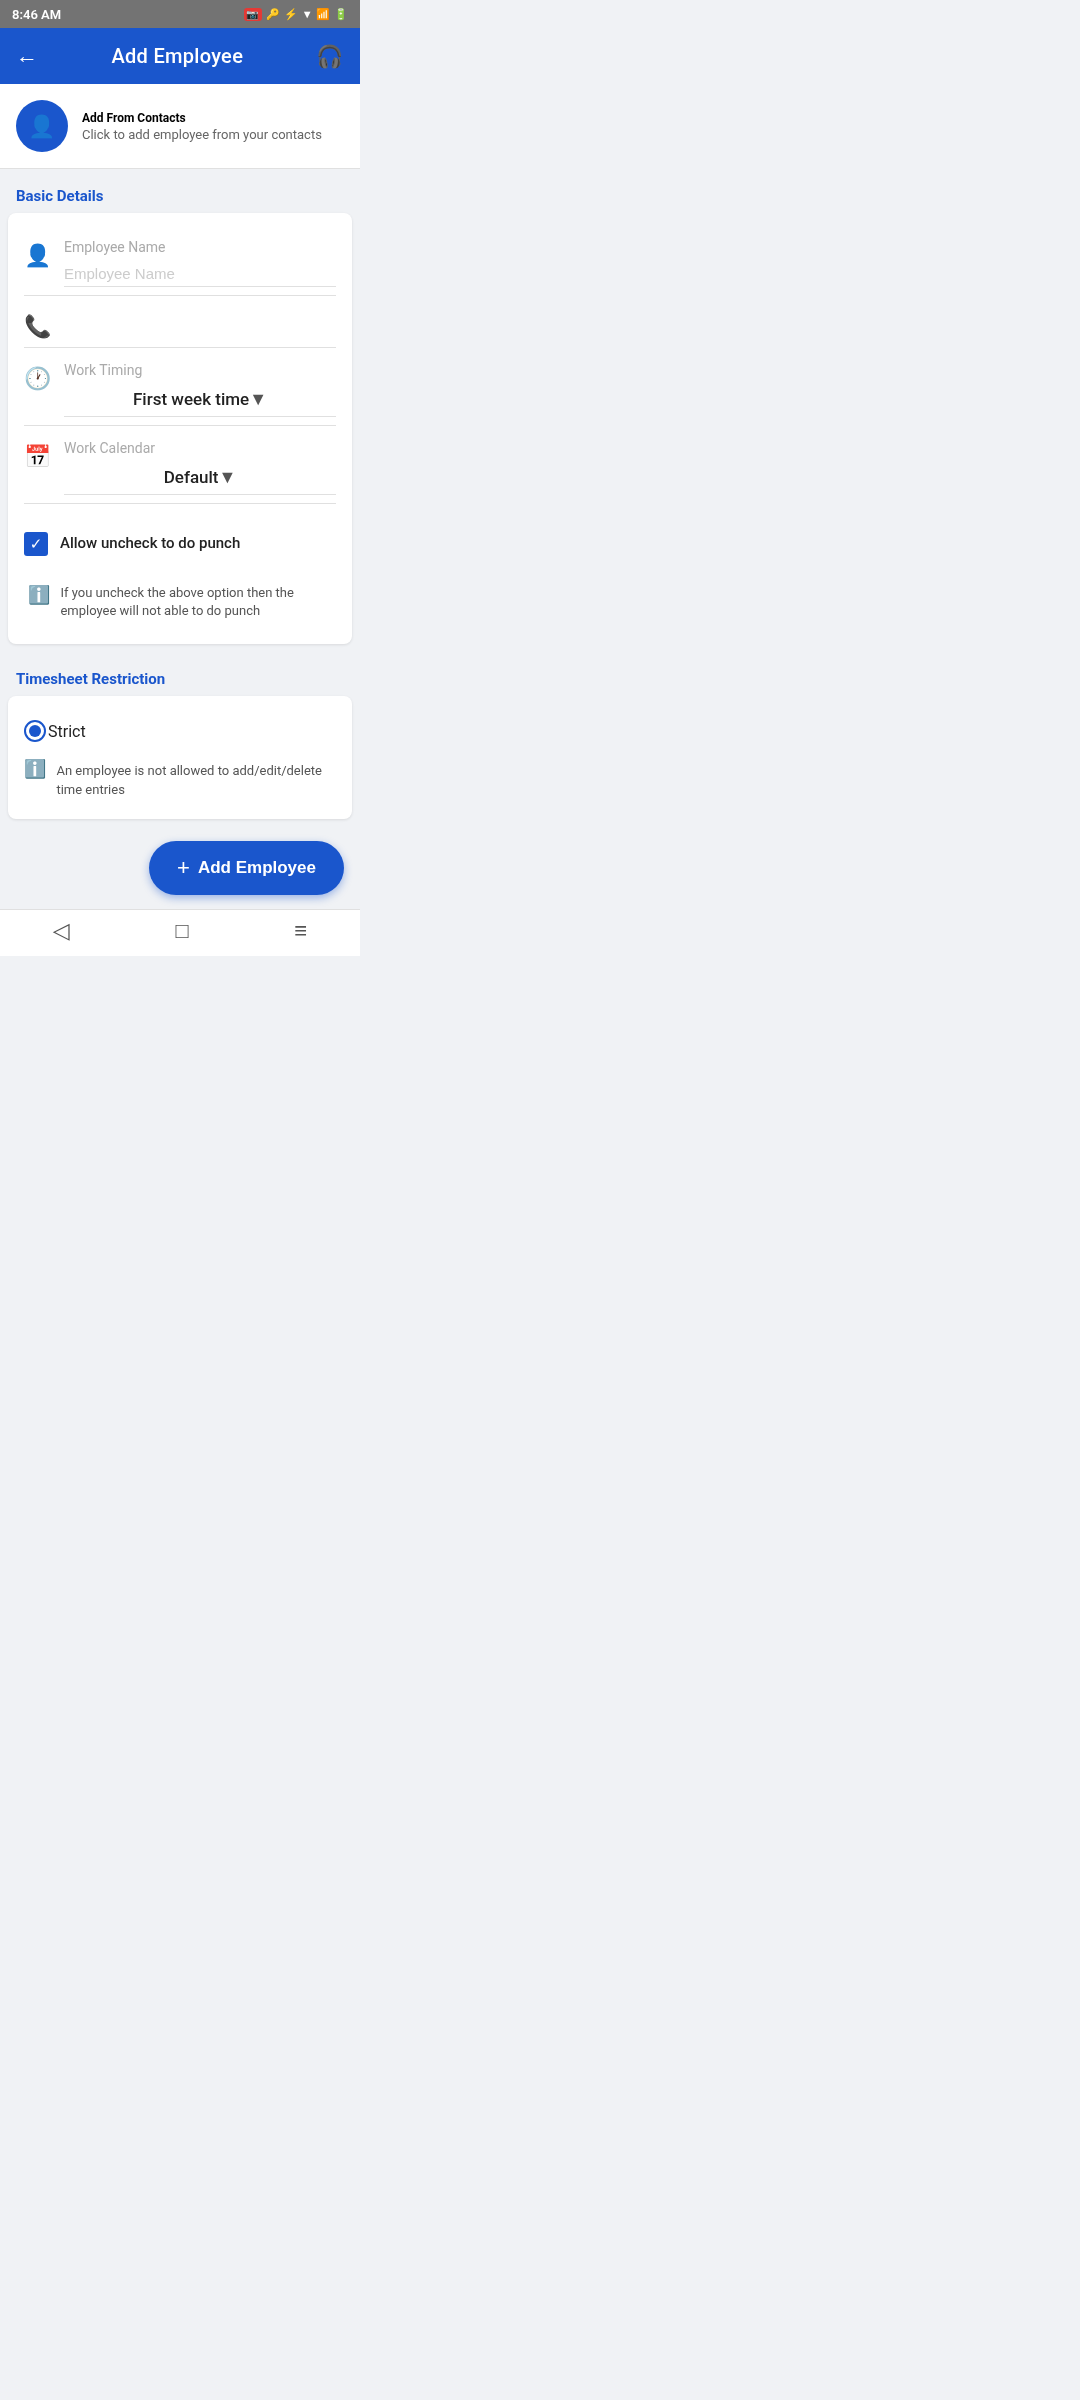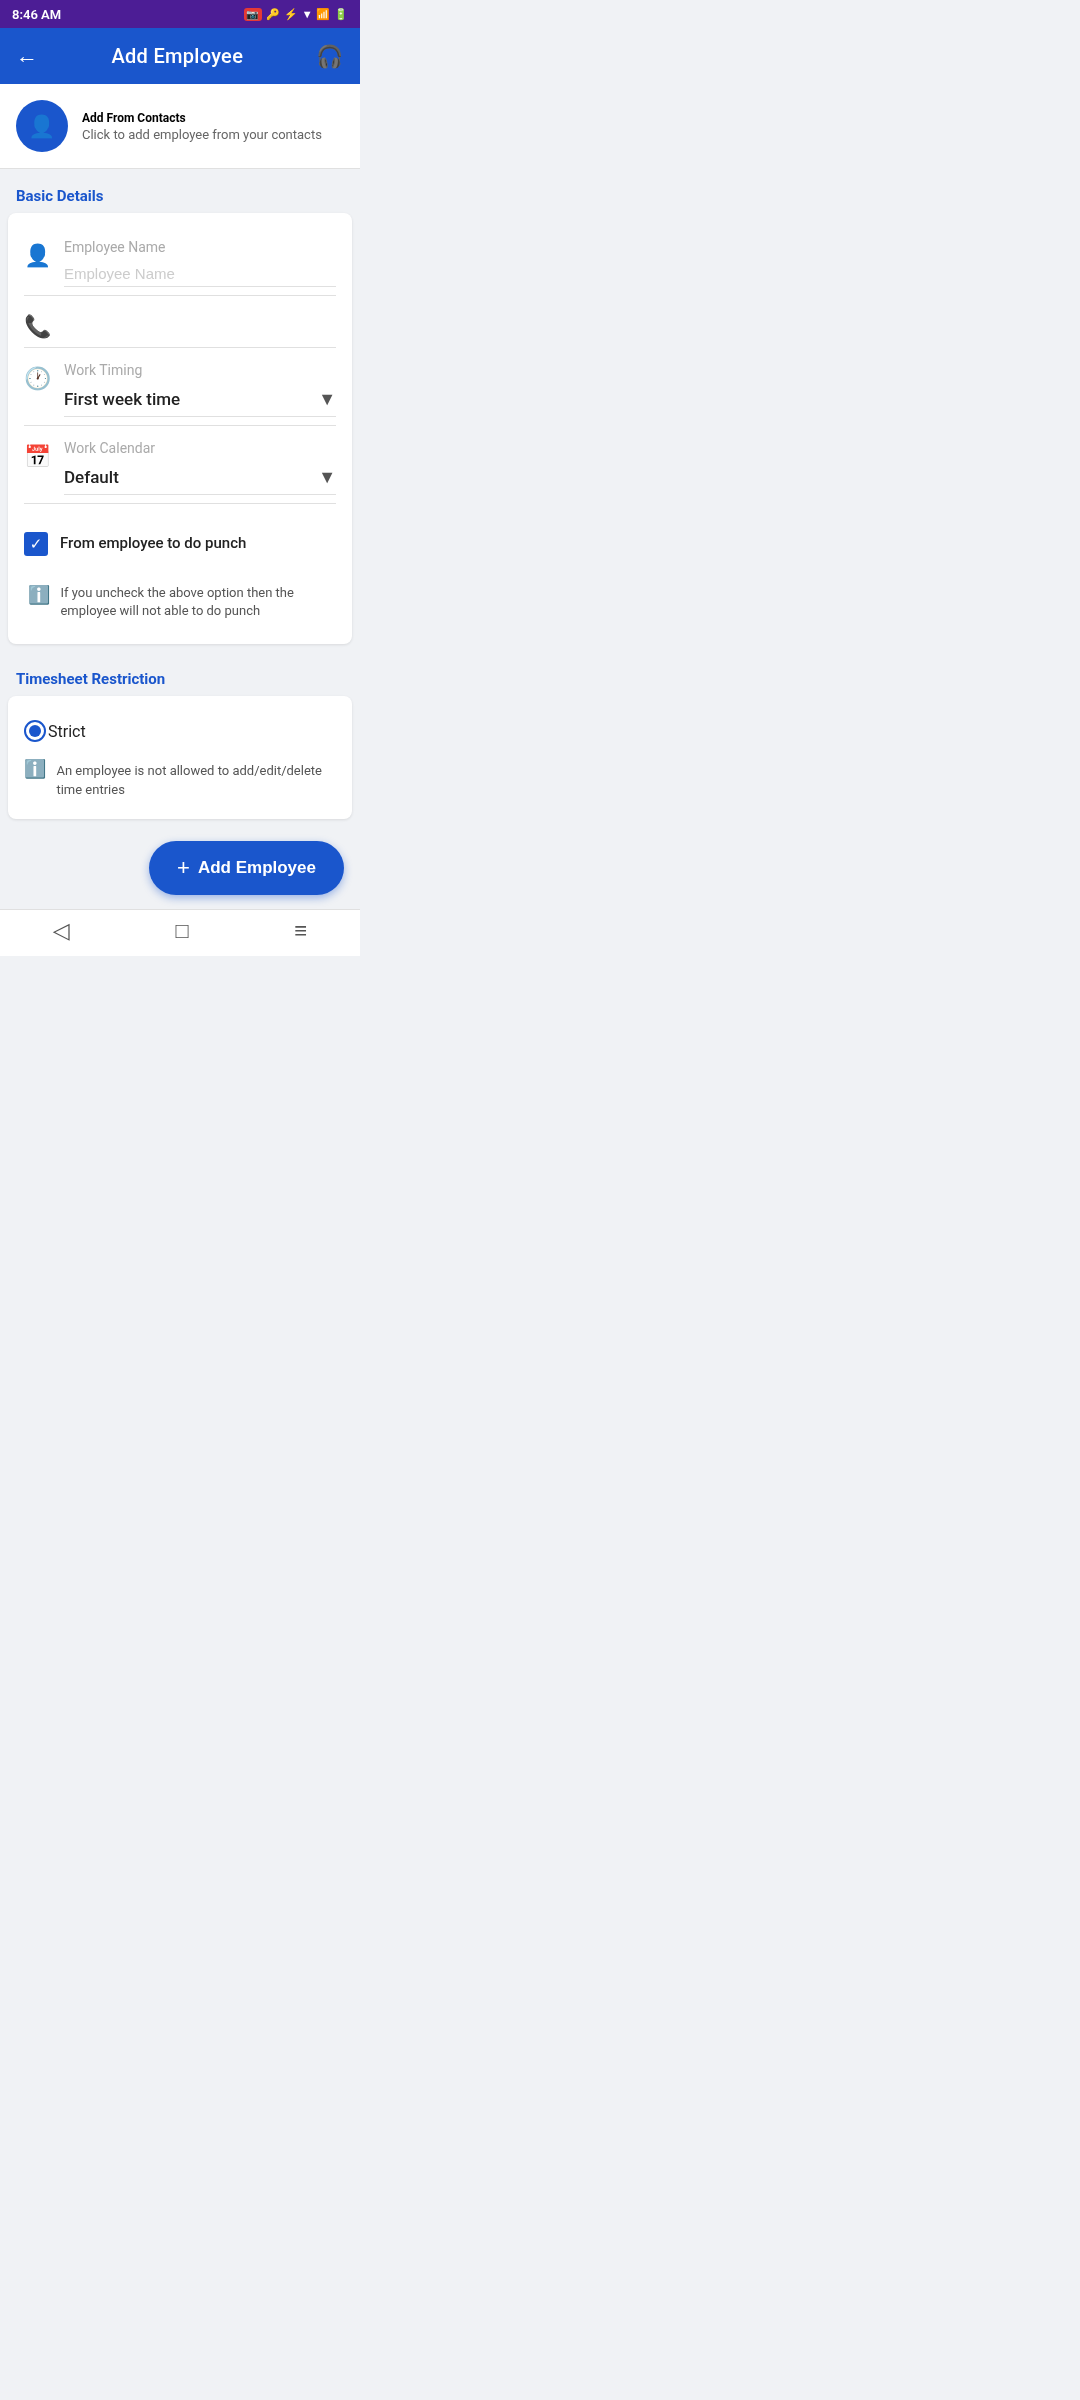--- a/index.html
+++ b/index.html
@@ -7,21 +7,21 @@
     body {
       width: 360px;
       min-height: 780px;
       font-family: 'Roboto', Arial, sans-serif;
       background: #f0f2f5;
       overflow-x: hidden;
     }
 
     
     .status-bar {
-      background: #4c1d95;
+      background: #737373;
       color: white;
       display: flex;
       justify-content: space-between;
       align-items: center;
       padding: 6px 12px;
       height: 28px;
     }
     .status-time {
       font-size: 13px;
       font-weight: 600;
@@ -167,21 +167,21 @@
     }
     .country-code {
       font-size: 15px;
       color: #333;
     }
 
     
     .dropdown-row {
       display: flex;
       align-items: center;
-      justify-content: space-between;
+      justify-content: center;
       border-bottom: 1px solid #e0e0e0;
       padding: 4px 0 6px;
       cursor: pointer;
     }
     .dropdown-value {
       font-size: 17px;
       font-weight: 500;
       color: #222;
     }
     .dropdown-arrow {
@@ -384,21 +384,21 @@
       <div class="dropdown-row">
         <span class="dropdown-value">Default</span>
         <span class="dropdown-arrow">▼</span>
       </div>
     </div>
   </div>
 
   <div class="form-row" style="border-bottom:none; flex-direction:column; padding-top:12px;">
     <div class="checkbox-row">
       <div class="checkbox-box">✓</div>
-      <span class="checkbox-label">From employee to do punch</span>
+      <span class="checkbox-label">Allow uncheck to do punch</span>
     </div>
     <div class="info-row" style="padding-left: 4px;">
       <span class="info-icon">ℹ️</span>
       <span class="info-text">If you uncheck the above option then the employee will not able to do punch</span>
     </div>
   </div>
 
 </div>
 
 <div class="timesheet-label">Timesheet Restriction</div>

